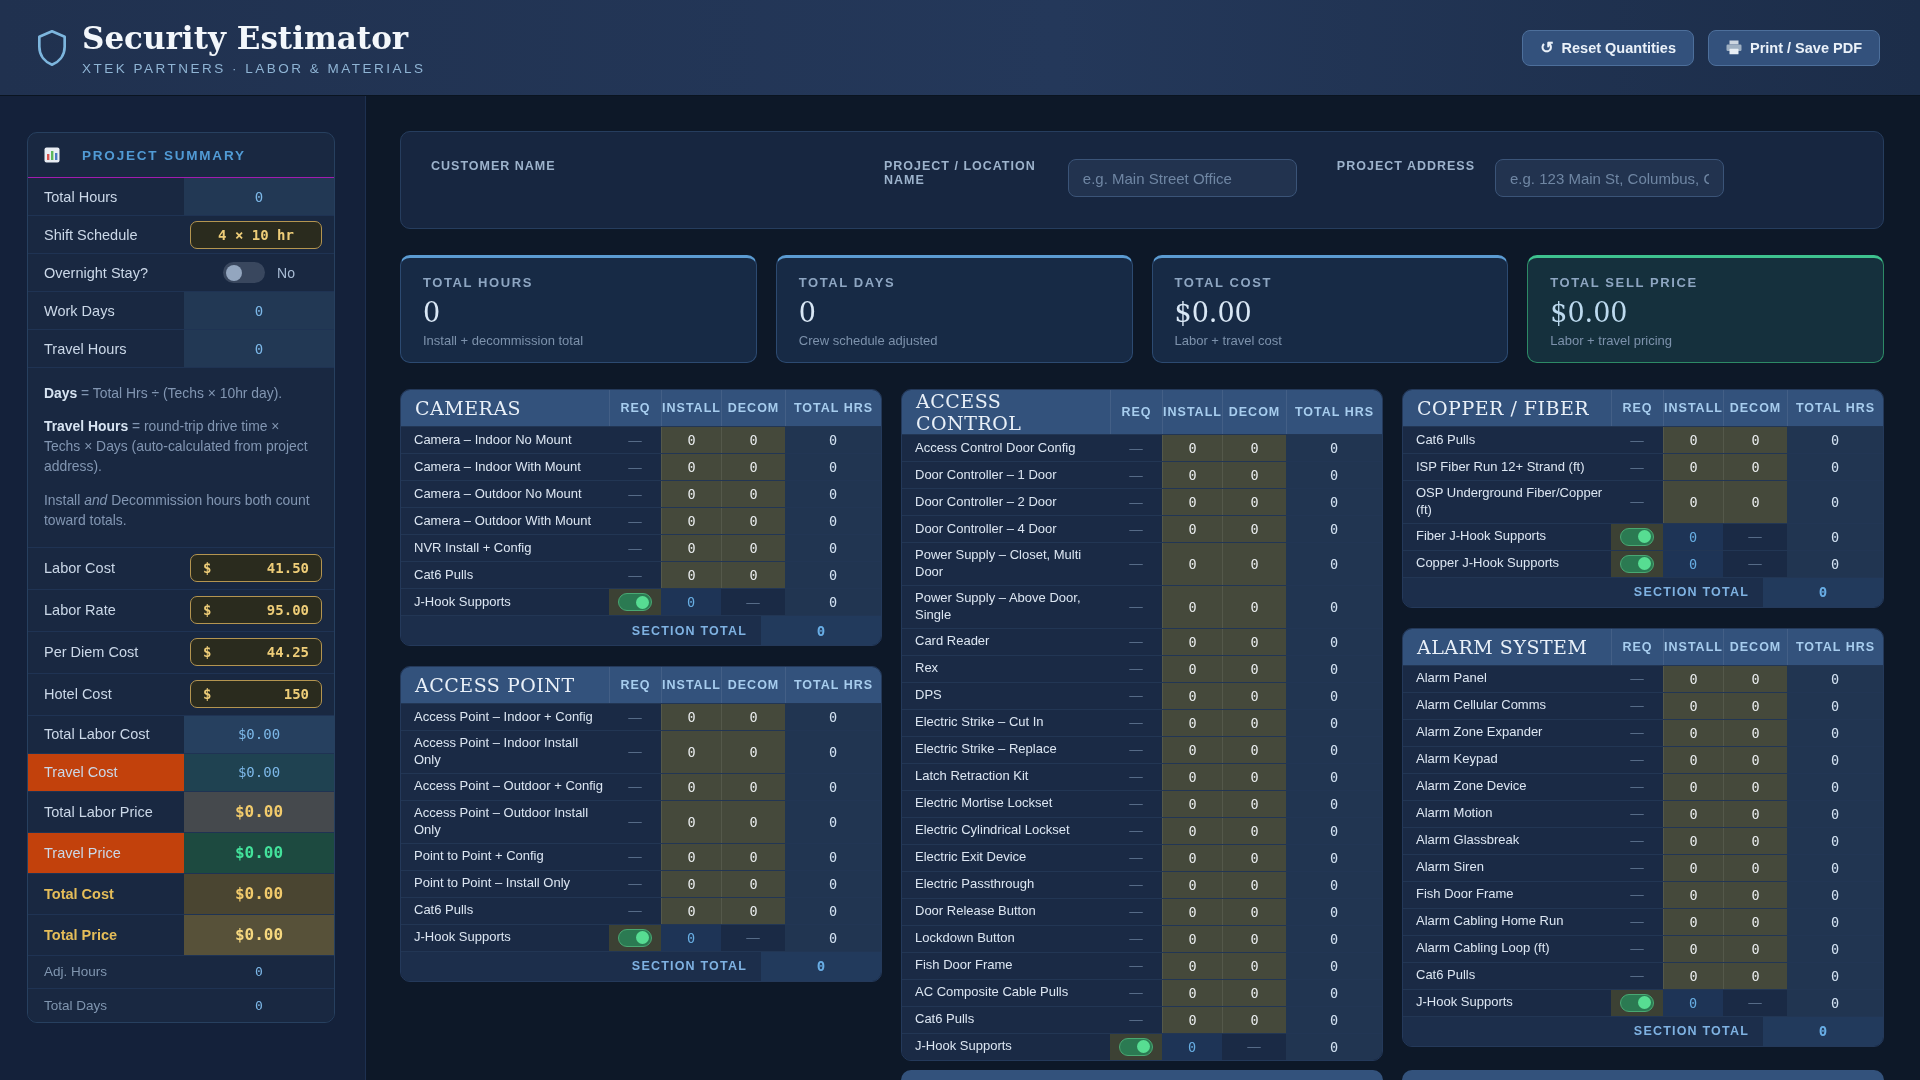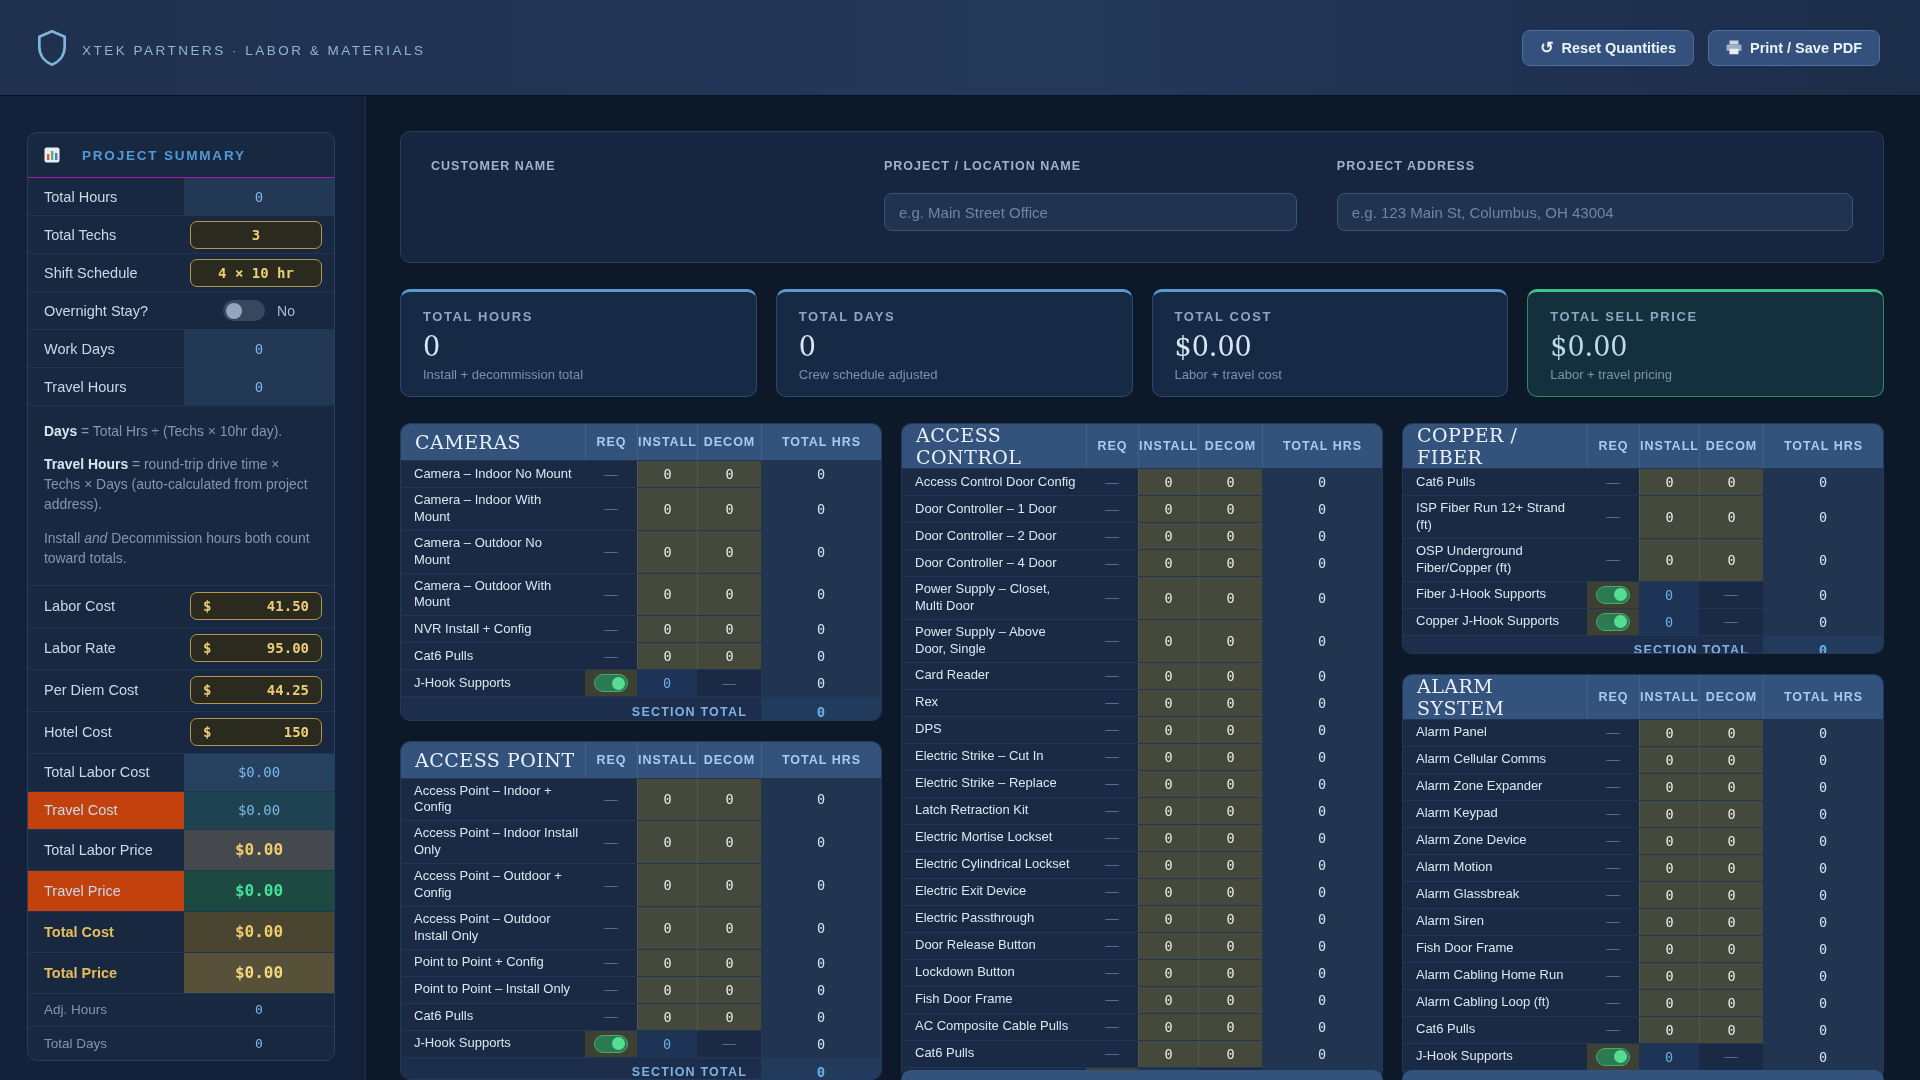--- a/index.html
+++ b/index.html
@@ -51,21 +51,21 @@
     display:inline-block; cursor:pointer; }
   .toggle-off .knob { position:absolute; left:3px; top:2.5px; width:16px; height:16px; border-radius:50%; background:#93a6bf; }
   .toggle-text { color:#a9bcd4; font-family:"Liberation Sans", sans-serif; font-size:14px; margin-left:12px; }
   .s-notes { padding:15px 16px 4px; border-bottom:1px solid #1f3353; color:#8296b2; font-size:13.9px; line-height:1.45; }
   .s-notes p { margin-bottom:13px; }
   .s-notes b { color:#d7e4f2; }
 
   
   .form-card { background:#172640; border:1px solid #263d5e; border-radius:10px;
     padding:27px 30px 31px; display:flex; gap:40px; }
-  .field { display:flex; flex-direction:column; gap:20px; flex:1; }
+  .field { display:flex; gap:20px; flex:1; }
   .field.wide { flex:1.25; }
   .field label { font-size:12.5px; font-weight:bold; letter-spacing:1px; color:#9db3cc; }
   .field input { height:38px; background:#22334f; border:1px solid #3b5478; border-radius:8px;
     padding:0 14px; color:#d0dcea; font-size:15px; outline:none; }
   .field input::placeholder { color:#6f86a3; }
 
   
   .stats { margin-top:26px; display:flex; gap:19px; }
   .stat { flex:1; background:#172a45; border:1px solid #2c4a71; border-top:3px solid #5b9bd2;
     border-radius:10px; padding:17px 22px 14px; }
@@ -77,21 +77,21 @@
 
   
   .tables { margin-top:26px; display:flex; gap:19px; flex:1; min-height:0; }
   .tables-col { flex:1; display:flex; flex-direction:column; gap:20px; position:relative; }
   .table-card { background:#172640; border:1px solid #24395a; border-radius:10px; overflow:hidden; }
   .t-head { display:flex; align-items:stretch; background:#33527c; min-height:36px; }
   .t-title { flex:1; display:flex; align-items:center; padding-left:14px;
     font-family:"DejaVu Serif", serif; font-size:19px; color:#e9f0f8; letter-spacing:0.5px; }
   .t-col { display:flex; align-items:center; justify-content:center; font-size:12.5px; font-weight:bold;
     color:#a7cdee; letter-spacing:1px; border-left:1px solid rgba(255,255,255,0.08); }
-  .w-req { width:52px; } .w-install { width:60px; } .w-decom { width:64px; } .w-total { width:120px; }
+  .w-req { width:52px; } .w-install { width:60px; } .w-decom { width:64px; } .w-total { width:96px; }
   .t-row { display:flex; align-items:stretch; border-top:1px solid #223654; background:#1a2a45; min-height:27px; }
   .t-name { flex:1; display:flex; align-items:center; padding:4px 6px 4px 13px;
     font-size:13px; line-height:1.3; color:#dce6f2; }
   .t-cell { display:flex; align-items:center; justify-content:center;
     font-family:"DejaVu Sans Mono", monospace; font-size:13.5px; }
   .c-dash { color:#5f7490; font-family:"Liberation Sans", sans-serif; }
   .c-qty { background:#45493b; color:#e8ebec; border-left:1px solid #54584a; cursor:text; }
   .c-auto { background:#1e3456; color:#68aee3; }
   .c-total { background:#213551; color:#d3e2f2; }
   .c-toggle { background:#3c4134; }
@@ -108,20 +108,21 @@
 </style>
 </head>
 <body>
 
 <div class="header">
   <div class="brand">
     <svg width="32" height="38" viewBox="0 0 24 28">
       <path d="M12 1.5 L21.5 5.5 V13 C21.5 20 17 24.5 12 26.5 C7 24.5 2.5 20 2.5 13 V5.5 Z" fill="none" stroke="#7db6de" stroke-width="2" stroke-linejoin="round"></path>
     </svg>
     <div class="brand-text">
+      <div class="title">Security Estimator</div>
       <div class="subtitle">XTEK PARTNERS · LABOR &amp; MATERIALS</div>
     </div>
   </div>
   <div class="hdr-buttons">
     <button class="hdr-btn">
       <span class="glyph">↺</span>
       <span>Reset Quantities</span>
     </button>
     <button class="hdr-btn">
       <svg width="16" height="15" viewBox="0 0 16 15">
@@ -146,26 +147,20 @@
           <rect x="11" y="6" width="2.4" height="7" fill="#4a78c2"></rect>
         </svg>
         <span>PROJECT SUMMARY</span>
       </div>
 
       <div class="s-row">
         <div class="s-label">Total Hours</div>
         <div class="s-value filled">0</div>
       </div>
       <div class="s-row">
-        <div class="s-label">Total Techs</div>
-        <div class="s-value right">
-            <div class="gold-box">3</div>
-          </div>
-      </div>
-      <div class="s-row">
         <div class="s-label">Shift Schedule</div>
         <div class="s-value right">
             <div class="gold-box">4 × 10 hr</div>
           </div>
       </div>
       <div class="s-row">
         <div class="s-label">Overnight Stay?</div>
         <div class="s-value">
           <span class="toggle-off">
               <span class="knob"></span>

